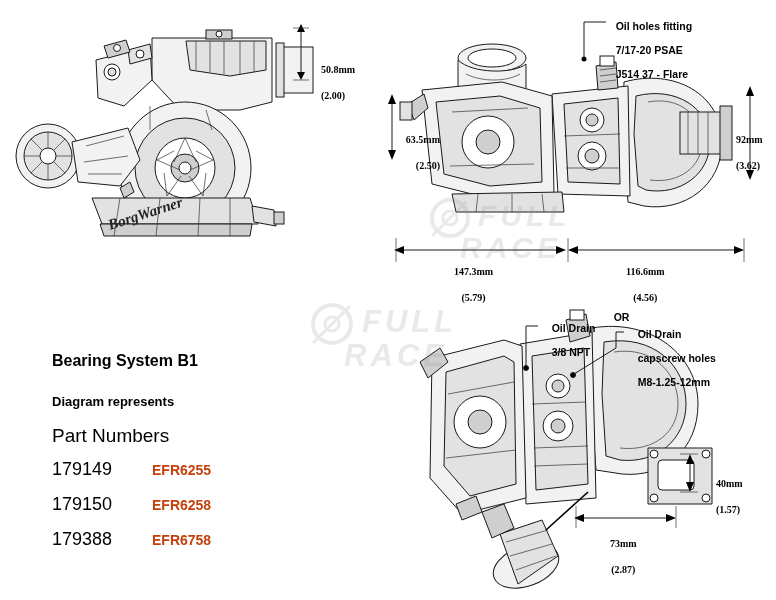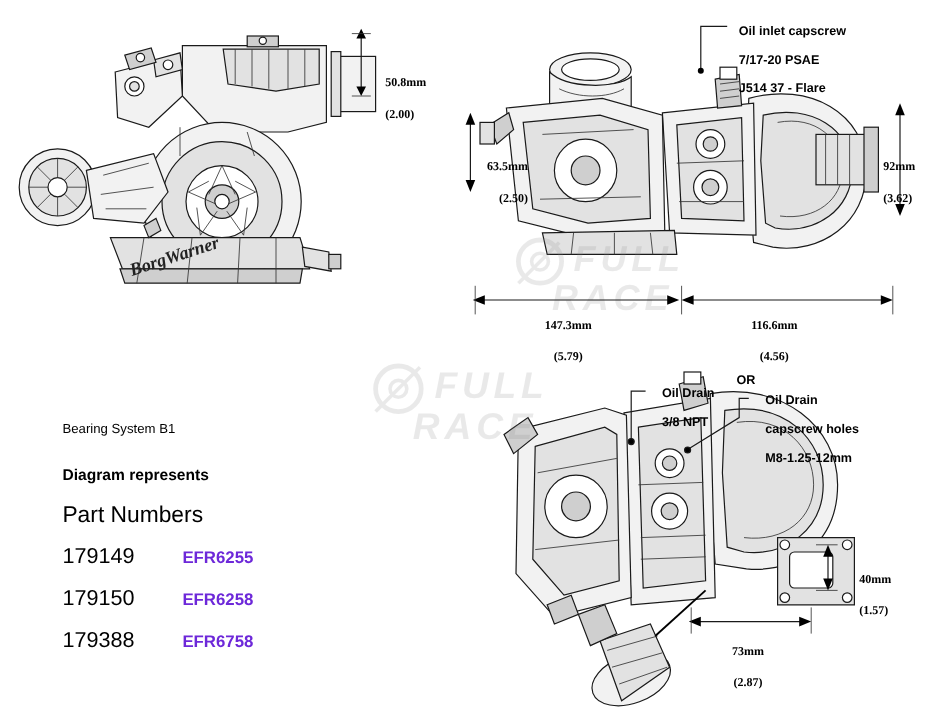--- a/index.html
+++ b/index.html
@@ -35,22 +35,22 @@
   .callout {
     font-family: "Liberation Sans", sans-serif;
     font-size: 10.5px;
     font-weight: bold;
     line-height: 12px;
     color: #000;
     white-space: pre;
   }
   .block-title {
     font-family: "Liberation Sans", sans-serif;
-    font-weight: normal;
-    font-size: 11px;
+    font-weight: bold;
+    font-size: 16px;
     color: #000;
   }
   .block-sub {
     font-family: "Liberation Sans", sans-serif;
     font-weight: bold;
     font-size: 13px;
     color: #000;
   }
   .block-head {
     font-family: "Liberation Sans", sans-serif;
@@ -59,21 +59,21 @@
   }
   .pn-num {
     font-family: "Liberation Sans", sans-serif;
     font-size: 18px;
     color: #000;
   }
   .pn-name {
     font-family: "Liberation Sans", sans-serif;
     font-size: 14px;
     font-weight: bold;
-    color: #6d28d9;
+    color: #c2410c;
   }
 
   
   .watermark {
     position: absolute;
     opacity: 0.18;
     pointer-events: none;
   }
   .wm-text {
     font-family: "Liberation Sans", sans-serif;
@@ -236,21 +236,21 @@
         <circle cx="30" cy="22" r="18" fill="none" stroke="#8b8b8b" stroke-width="4"></circle>
         <circle cx="30" cy="22" r="7" fill="none" stroke="#8b8b8b" stroke-width="3"></circle>
         <path d="M12 40 L46 6" stroke="#8b8b8b" stroke-width="3" fill="none"></path>
         <text x="58" y="30" class="wm-text" style="font-size:30px; fill:#8b8b8b;">FULL</text>
         <text x="40" y="62" class="wm-text" style="font-size:30px; fill:#8b8b8b;">RACE</text>
       </g>
     </svg>
   </div>
 
   <div class="abs callout" style="left:604px; top:8px;">
-    <span>Oil inlet capscrew</span><br>
+    <span>Oil holes fitting</span><br>
     <span>7/17-20 PSAE</span><br>
     <span>J514 37 - Flare</span>
   </div>
   <div class="abs" style="left:566px; top:14px; width:44px; height:48px;">
     <svg width="44" height="48" viewBox="0 0 44 48">
       <path class="ln" d="M40 8 L18 8 L18 44"></path>
       <circle cx="18" cy="45" r="2.5" fill="#000"></circle>
     </svg>
   </div>
 

